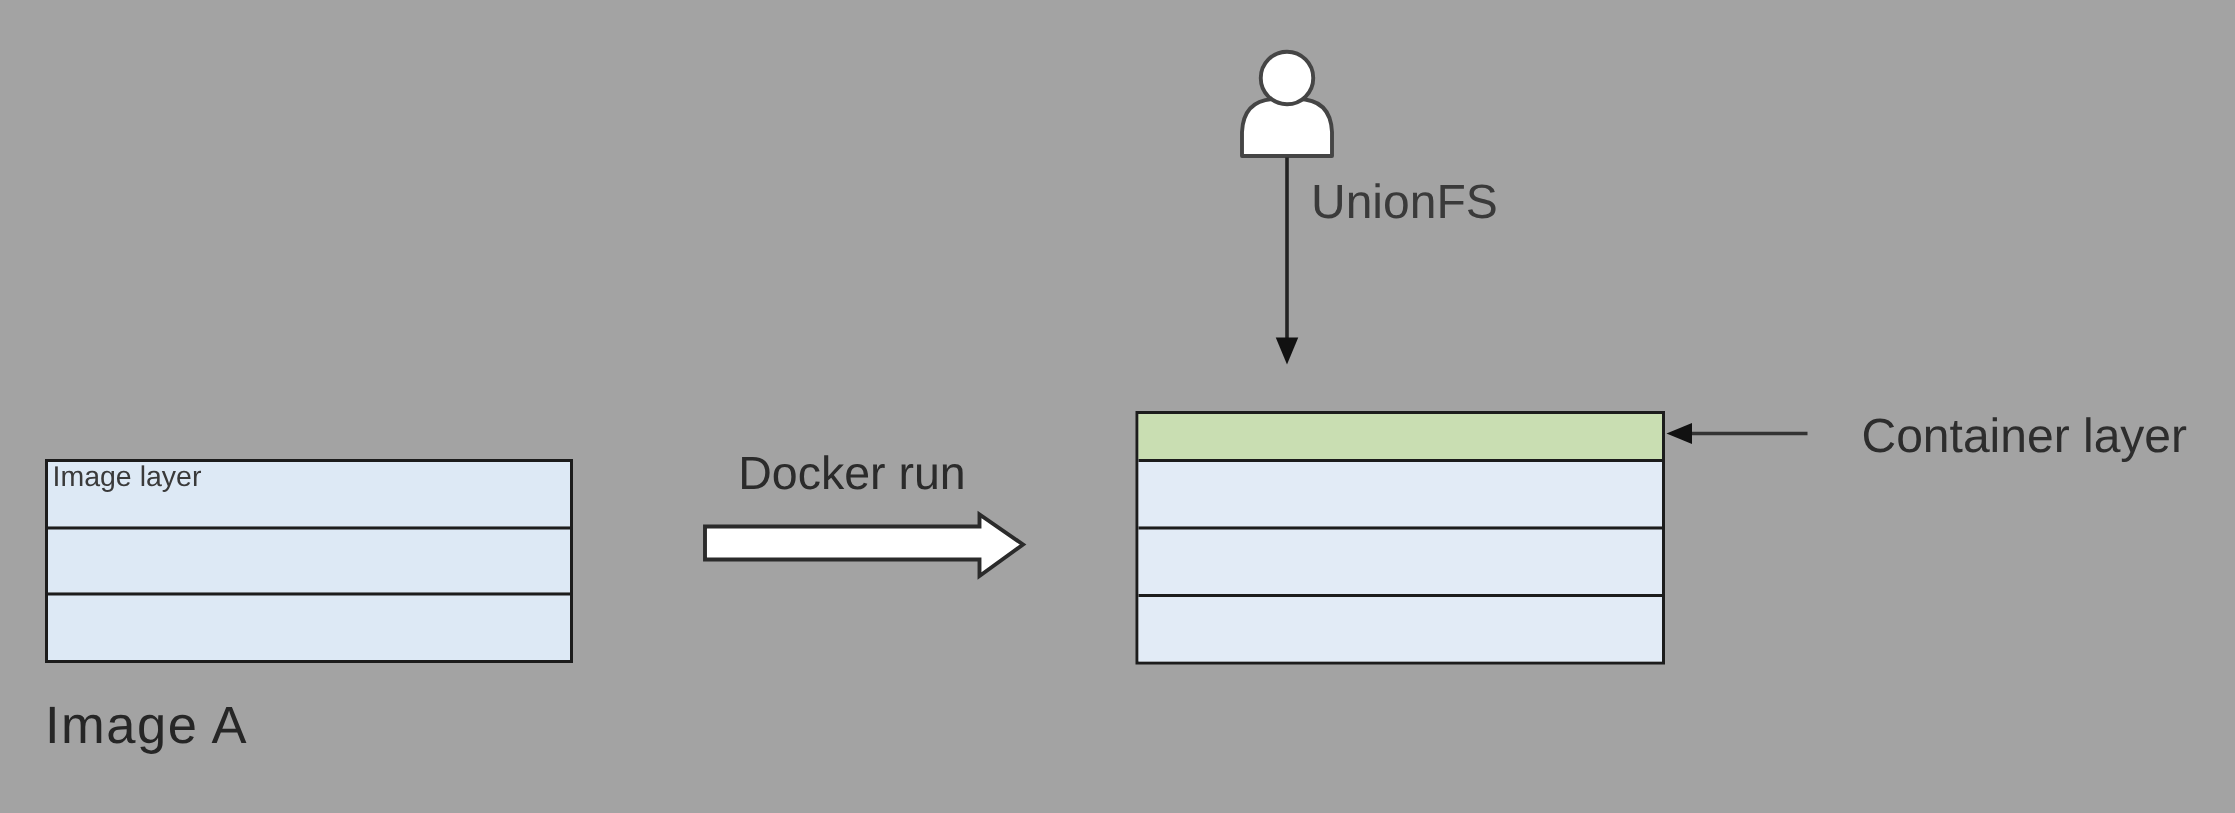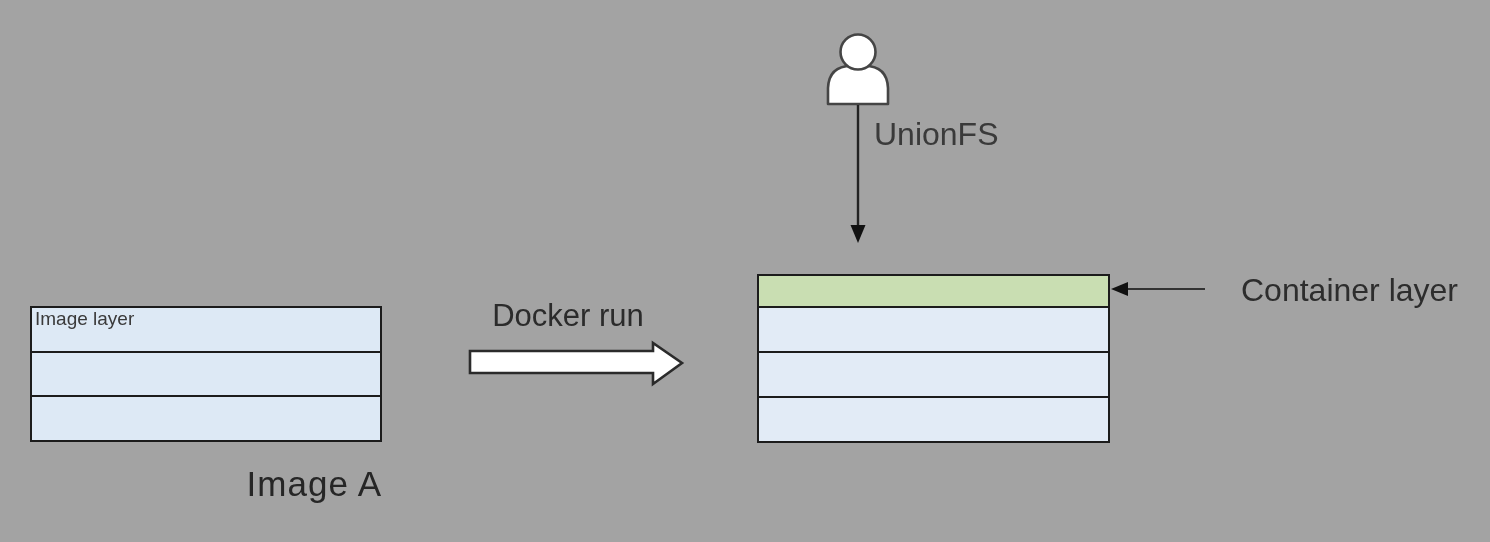--- a/index.html
+++ b/index.html
@@ -42,21 +42,21 @@
     white-space: nowrap;
   }
 
   .image-stack { left: 30px; top: 306px; width: 352px; height: 136px; }
   .container-stack { left: 757px; top: 274px; width: 353px; height: 169px; }
 
   
   .caption {
     font-size: 35px;
     color: #262626;
-    text-align: right;
+    text-align: left;
     white-space: nowrap;
     letter-spacing: 1px;
   }
   .caption-image { left: 30px; top: 464px; width: 352px; }
   .caption-container { left: 757px; top: 464px; width: 353px; }
 
   
   .unionfs-label {
     left: 874px; top: 116px;
     font-size: 32px;

